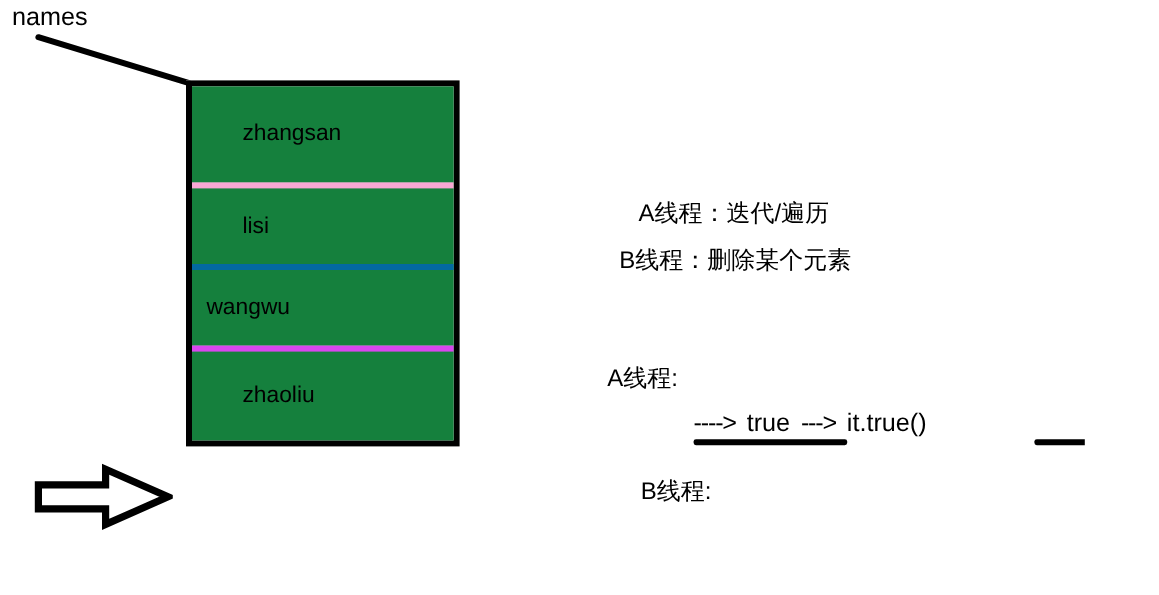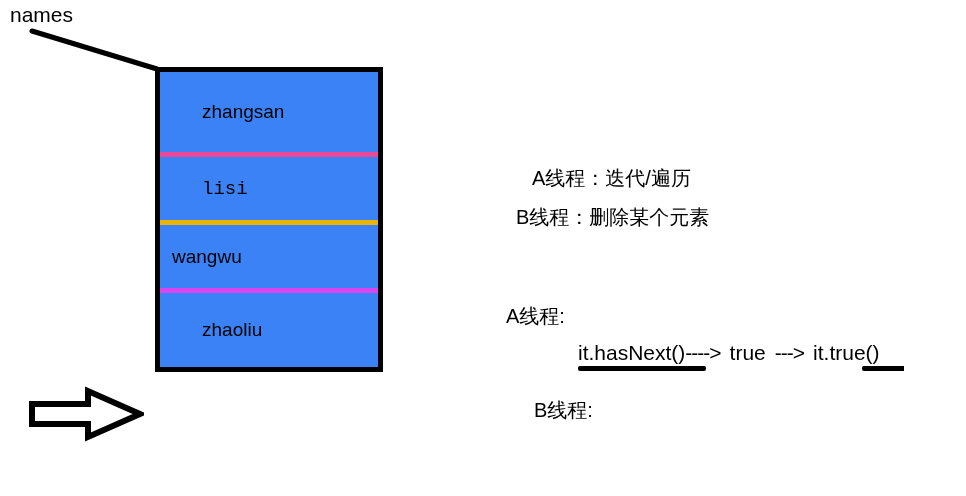--- a/index.html
+++ b/index.html
@@ -47,25 +47,25 @@
     background: #ffffff;
   }
   .list-cell {
     position: relative;
     box-sizing: border-box;
     display: flex;
     align-items: center;
     padding-left: 42px;
     font-size: 19px;
     white-space: nowrap;
-    background: #3b82f6;
+    background: #15803d;
   }
   .list-cell.r0 { height: 80px; }
-  .list-cell.r1 { height: 68px; border-top: 5px solid #ec4899; font-family: Liberation Mono, monospace; }
-  .list-cell.r2 { height: 68px; border-top: 5px solid #eab308; padding-left: 12px; }
+  .list-cell.r1 { height: 68px; border-top: 5px solid #f9a8d4; }
+  .list-cell.r2 { height: 68px; border-top: 5px solid #0369a1; padding-left: 12px; }
   .list-cell.r3 { height: 79px; border-top: 5px solid #d946ef; }
 
   
   .block-arrow {
     position: absolute;
     left: 28px;
     top: 386px;
     width: 116px;
     height: 56px;
   }
@@ -136,21 +136,20 @@
   <svg class="block-arrow" viewBox="0 0 116 56" width="116" height="56">
     <path d="M4,18 L60,18 L60,5 L112,28 L60,51 L60,38 L4,38 Z" fill="#ffffff" stroke="#000000" stroke-width="6" stroke-linejoin="miter"></path>
   </svg>
 
   <div class="note note-a">A线程：迭代/遍历</div>
   <div class="note note-b">B线程：删除某个元素</div>
 
   <div class="note thread-head-a">A线程:</div>
 
   <div class="code-line code-a">
-    <span>it.hasNext()</span>
     <span class="code-arrow">----&gt;</span>
     <span class="sp-wide"></span>
     <span>true</span>
     <span class="sp-wide"></span>
     <span class="code-arrow">---&gt;</span>
     <span class="sp-wide"></span>
     <span>it.true()</span>
   </div>
 
   <div class="uline uline-1"></div>

